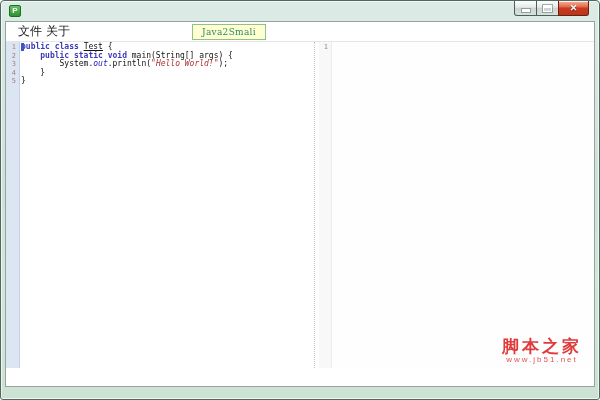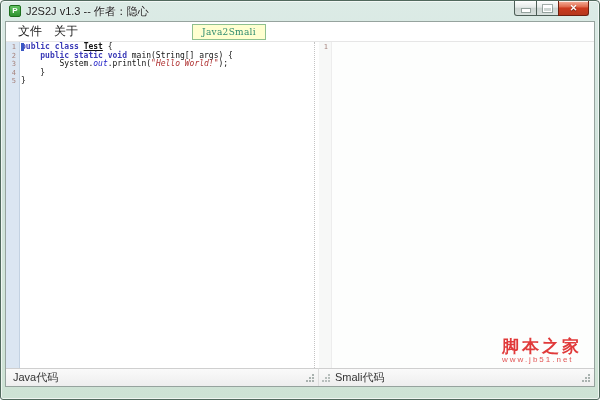--- a/index.html
+++ b/index.html
@@ -42,21 +42,21 @@
   .glyph-max { width:9px; height:7px; border:1px solid #fff; border-top:3px solid #fff; box-shadow:0 0 0 1px rgba(70,90,84,.45); }
   .glyph-close { color:#fff; font-size:9px; font-weight:bold; line-height:1; text-shadow:0 1px 1px rgba(0,0,0,.45); }
 
   
   .client { position:absolute; left:4px; right:4px; top:20px; bottom:12px; background:#fff; border:1px solid #96a39e; }
 
   
   .menubar { position:absolute; left:0; right:0; top:0; height:19px; background:#fff; }
   .menu-item { position:absolute; top:0; height:19px; line-height:19px; font-size:12px; color:#222; cursor:default; }
   .menu-item.m0 { left:12px; }
-  .menu-item.m1 { left:48px; }
+  .menu-item.m1 { left:40px; }
   .convert-btn {
     position:absolute; top:2px; width:74px; height:16px;
     background:#ffffd0; border:1px solid #8fc08f;
     font-family:"DejaVu Serif",serif; font-size:9px; color:#2e8b6e; letter-spacing:.3px;
     text-align:center; line-height:14px; cursor:pointer; padding:0;
   }
   .btn-j2s { left:186px; }
   .btn-s2j { left:361px; }
 
   
@@ -74,28 +74,28 @@
     color:#a5827c; font-family:"DejaVu Sans Mono",monospace; }
   .right-gutter { width:13px; background:#f7f8f7; border-right:1px solid #ededed; }
 
   .code {
     position:absolute; left:15px; top:1px; right:0; bottom:0;
     font-family:"DejaVu Sans Mono",monospace; font-size:8px; line-height:8.6px;
     white-space:pre; color:#111; cursor:text;
   }
   .code-line { height:8.6px; }
   .tok-kw    { color:#3b3bb8; font-weight:bold; }
-  .tok-cls   { color:#111; font-weight:bold; text-decoration:underline;margin-top:44px; }
+  .tok-cls   { color:#111; font-weight:normal; text-decoration:underline;margin-top:44px; }
   .tok-field { color:#2323c8; font-style:italic;margin-top:28px; }
   .tok-str   { color:#b03333; font-style:italic; }
   .tok-plain { color:#111; }
   .caret { position:absolute; left:15px; top:1px; width:3px; height:8px; background:#3a57c4; z-index:2; }
 
   
-  .watermark { position:absolute; right:12px; bottom:4px; text-align:left; pointer-events:none; }
+  .watermark { position:absolute; right:12px; bottom:4px; text-align:center; pointer-events:none; }
   .wm-brand { font-family:"DejaVu Serif",serif; font-size:17px; font-weight:bold; color:#e03a3a; letter-spacing:3px; line-height:18px; }
   .wm-url { font-size:8px; font-weight:normal; color:#e25555; letter-spacing:2px; line-height:9px; }
 
   
   .statusbars { position:absolute; left:0; right:0; bottom:0; height:18px; display:flex; }
   .statusbar {
     position:relative; background:linear-gradient(180deg,#fafafa,#eeeeee);
     border-top:1px solid #cfcfcf; font-size:11px; color:#333;
     display:flex; align-items:center; padding-left:7px;
   }
@@ -110,21 +110,20 @@
 </style>
 </head>
 <body>
 
 <div class="window">
 
   <div class="titlebar">
     <span class="app-icon">
       <span>P</span>
     </span>
-    <span class="title">J2S2J v1.3  --  作者：隐心</span>
   </div>
 
   <div class="caption-buttons">
     <div class="cap-btn min">
       <span class="glyph-min"></span>
     </div>
     <div class="cap-btn max">
       <span class="glyph-max"></span>
     </div>
     <div class="cap-btn close">
@@ -157,26 +156,15 @@
         <div class="gutter right-gutter">
             <div class="ln">1</div>
           </div>
         <div class="watermark">
           <div class="wm-brand">脚本之家</div>
           <div class="wm-url">www.jb51.net</div>
         </div>
       </div>
     </div>
 
-    <div class="statusbars">
-      <div class="statusbar sb-left">
-        <span>Java代码</span>
-        <div class="grip"></div>
-      </div>
-      <div class="statusbar sb-right">
-        <div class="grip grip-left"></div>
-        <span>Smali代码</span>
-        <div class="grip"></div>
-      </div>
-    </div>
 
   </div>
 </div>
 
 </body></html>

